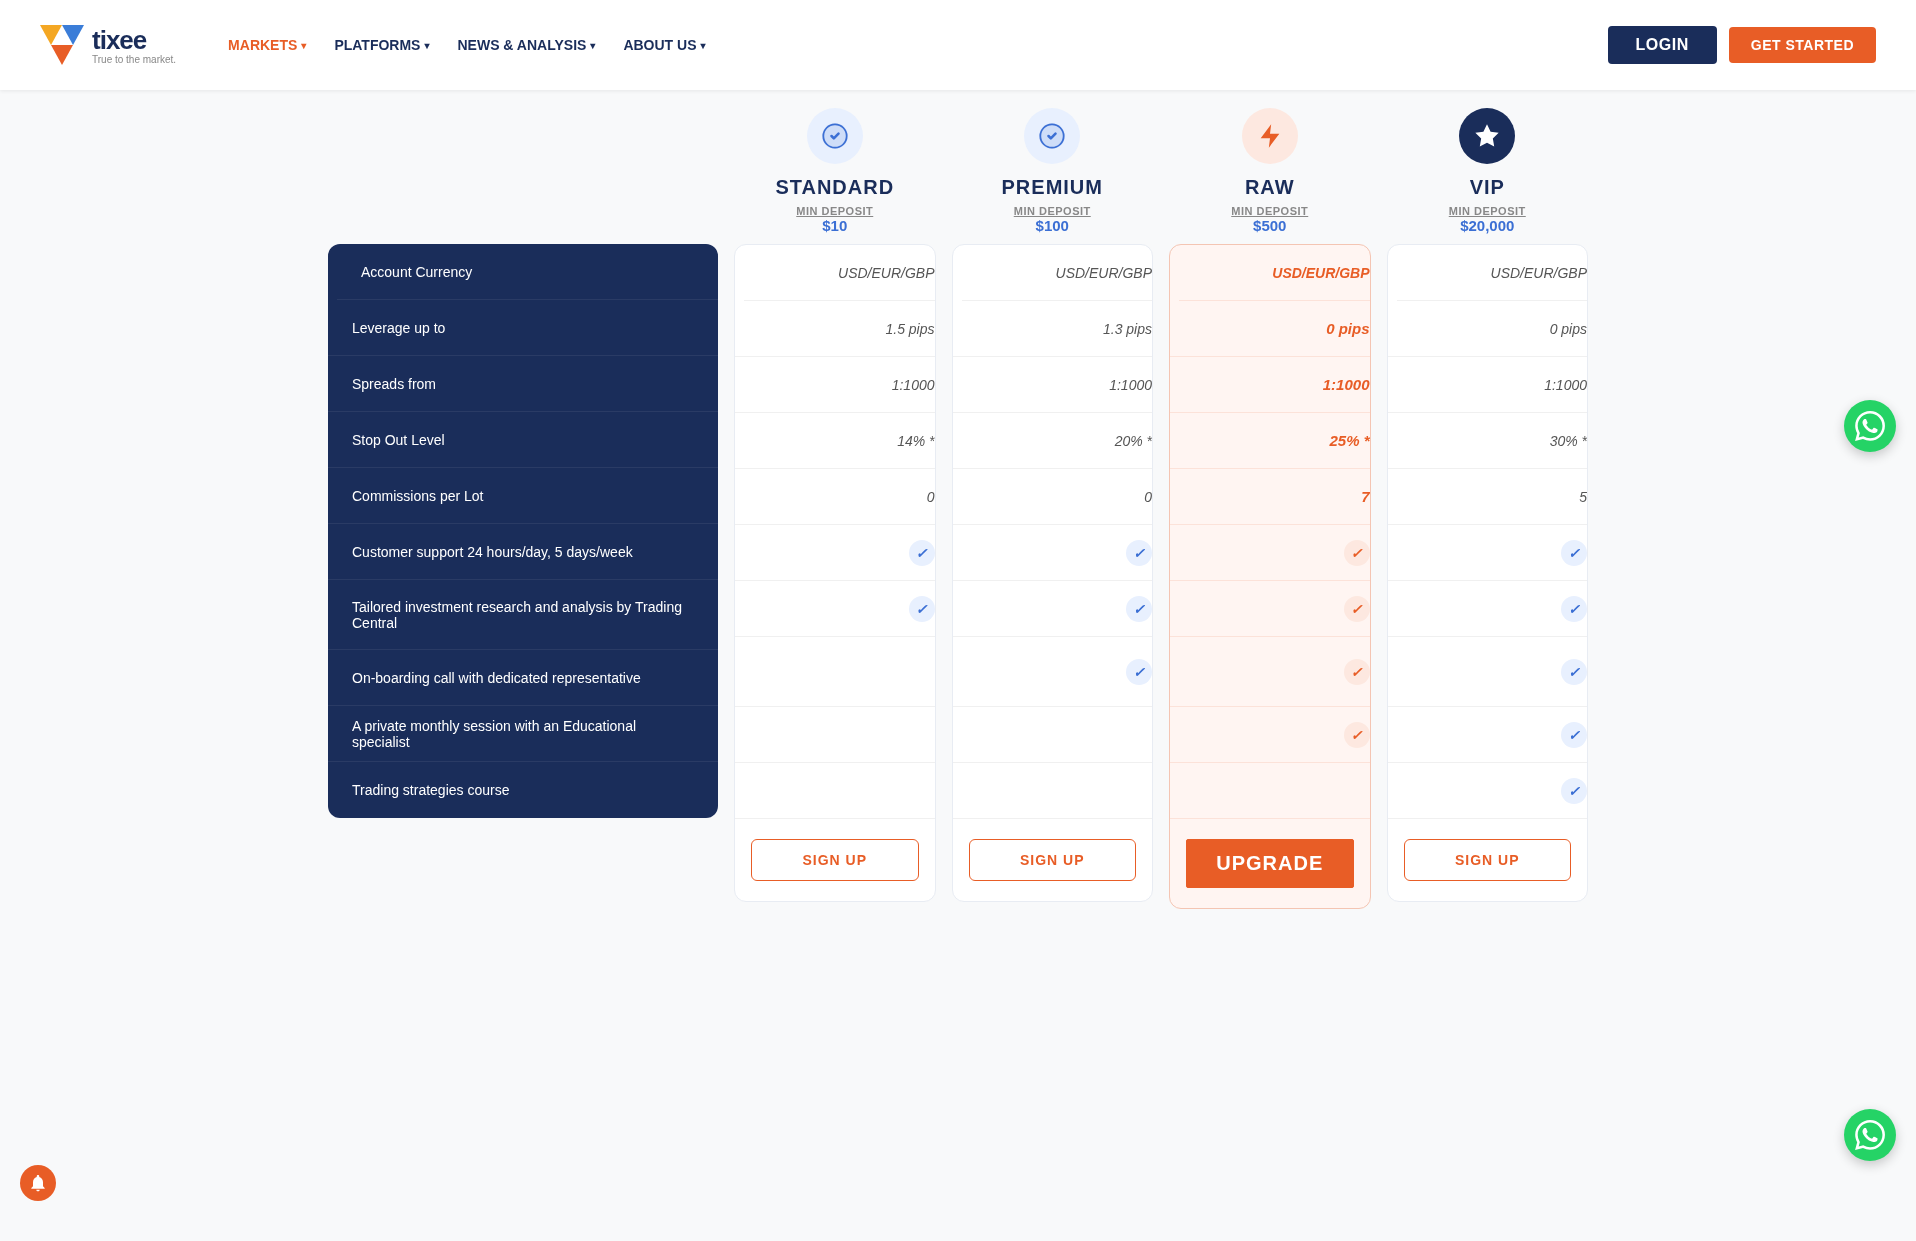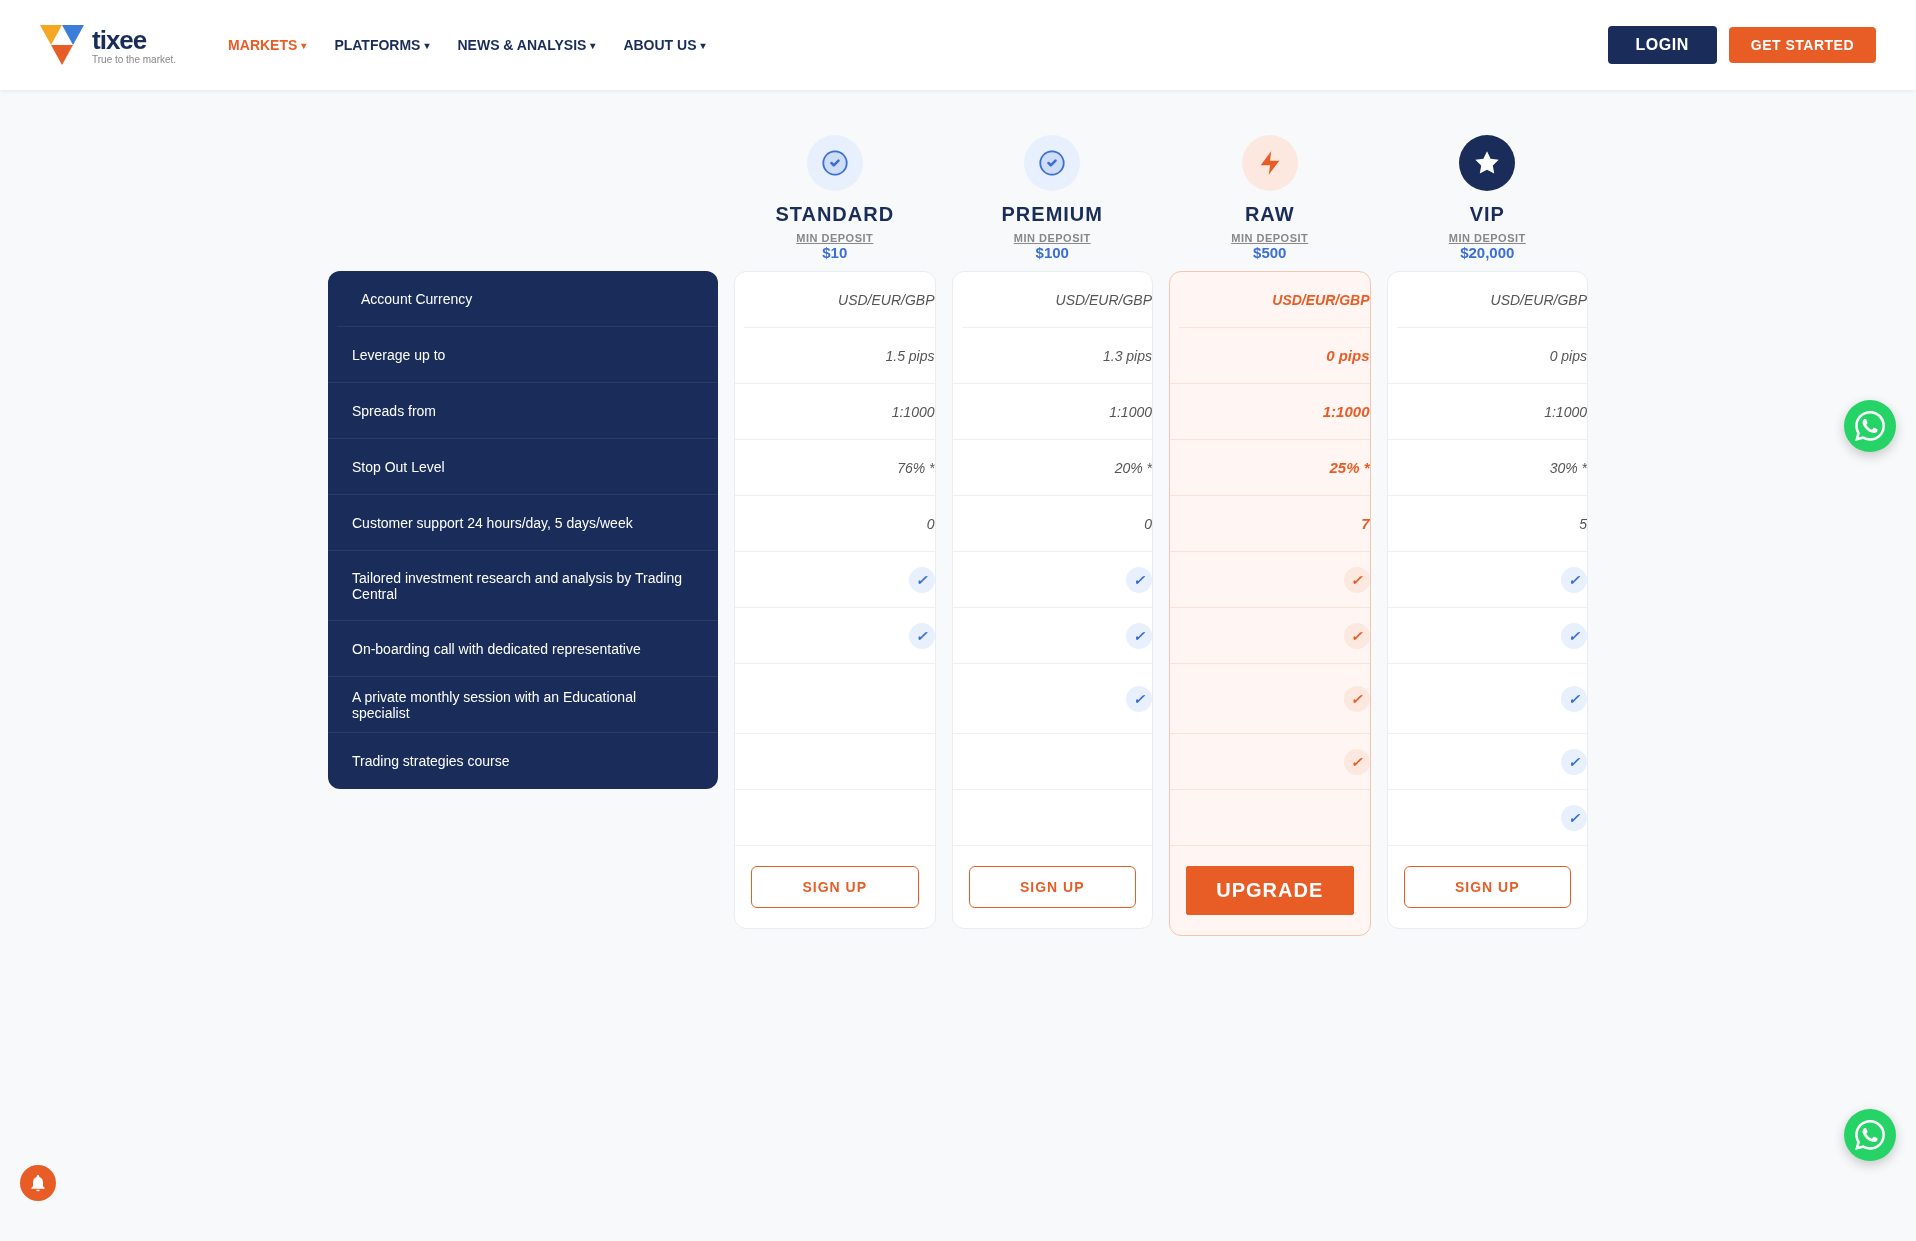--- a/index.html
+++ b/index.html
@@ -87,21 +87,21 @@
       padding: 10px 22px;
       border-radius: 4px;
       font-size: 14px;
       font-weight: 700;
       cursor: pointer;
       letter-spacing: 0.5px;
     }
 
     
     .main-content {
-      padding: 45px 40px 60px;
+      padding: 18px 40px 60px;
       max-width: 1340px;
       margin: 0 auto;
     }
 
     
     .plans-header {
       display: grid;
       grid-template-columns: 390px 1fr 1fr 1fr 1fr;
       gap: 16px;
       margin-bottom: 0;
@@ -409,20 +409,23 @@
       </div>
       <div class="feature-label h-row-3">
         <span>Leverage up to</span>
       </div>
       <div class="feature-label h-row-2">
         <span>Spreads from</span>
       </div>
       <div class="feature-label h-row-4">
         <span>Stop Out Level</span>
       </div>
+      <div class="feature-label h-row-5">
+        <span>Commissions per Lot</span>
+      </div>
       <div class="feature-label h-row-6">
         <span>Customer support 24 hours/day, 5 days/week</span>
       </div>
       <div class="feature-label h-row-8">
         <span>Tailored investment research and analysis by Trading Central</span>
       </div>
       <div class="feature-label h-row-7">
         <span>On-boarding call with dedicated representative</span>
       </div>
       <div class="feature-label h-row-9">
@@ -437,21 +440,21 @@
       <div class="plan-cell h-row-1">
         <span class="cell-text">USD/EUR/GBP</span>
       </div>
       <div class="plan-cell h-row-2">
         <span class="cell-text">1.5 pips</span>
       </div>
       <div class="plan-cell h-row-3">
         <span class="cell-text">1:1000</span>
       </div>
       <div class="plan-cell h-row-4">
-        <span class="cell-text">76% *</span>
+        <span class="cell-text">14% *</span>
       </div>
       <div class="plan-cell h-row-5">
         <span class="cell-text">0</span>
       </div>
       <div class="plan-cell h-row-6">
         <div class="check-blue">✓</div>
       </div>
       <div class="plan-cell h-row-7">
         <div class="check-blue">✓</div>
       </div>

